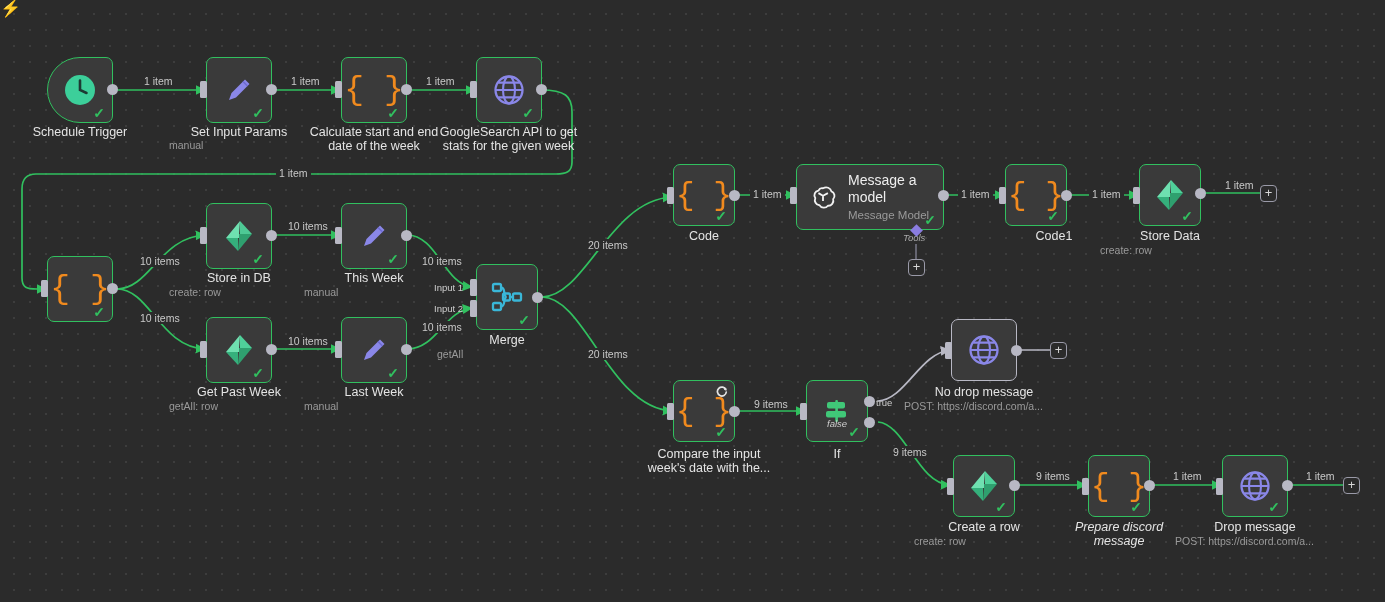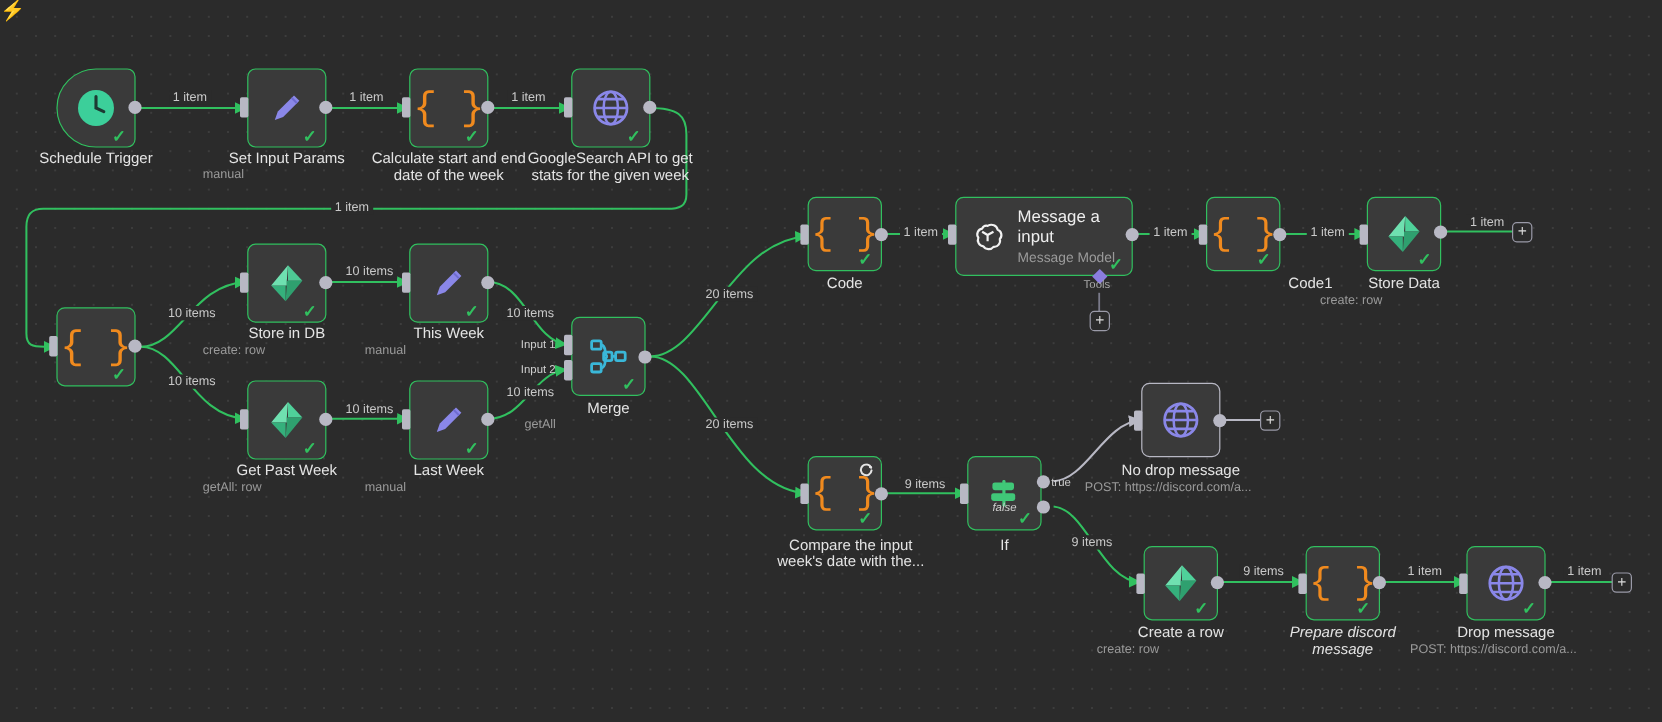--- a/index.html
+++ b/index.html
@@ -118,21 +118,21 @@
   }
 
   .tools-diamond {
     position: absolute;
     width: 9px; height: 9px;
     background: #8a7de0;
     transform: rotate(45deg);
   }
   .tools-text {
     position: absolute;
-    color: #a9a9a9; font-size: 9.5px;
+    color: #a9a9a9; font-size: 9.5px; font-style: italic;
   }
 
   .bolt {
     position: absolute;
     color: #f06a5a;
     font-size: 17px;
     line-height: 17px;
   }
 </style>
 </head>
@@ -343,38 +343,38 @@
     <svg width="32" height="32" viewBox="0 0 40 40">
       <g fill="none" stroke="#f2f2f2" stroke-width="2.6" stroke-linejoin="round">
         <path d="M20 7.5 C25 4.5 31 7 32 12 C36.5 13.5 38 19.5 34.5 23
                  C36 27.8 32 33 27 32.5 C24 36.5 17.5 36 15 31.8
                  C10 31.3 7 26 9 21.5 C6 17.5 8.5 11.5 13.5 10.8
                  C15 7.5 17 6.8 20 7.5 Z"></path>
         <path d="M13.5 14.5 L20 18.3 L20 25.8 M20 18.3 L27 14.5"></path>
       </g>
     </svg>
     <div>
-      <div class="inode-title" style="width:95px;">Message a input</div>
+      <div class="inode-title" style="width:95px;">Message a model</div>
       <div class="inode-sub">Message Model</div>
     </div>
     <span class="node-check">✓</span>
   </div>
   <div class="port-in" style="left:790px; top:187px;"></div>
   <div class="port-out" style="left:938px; top:190px;"></div>
   <div class="tools-diamond" style="left:912px; top:226px;"></div>
   <div class="tools-text" style="left:903px; top:232px;">Tools</div>
   <div class="plusbtn" style="left:908px; top:259px;">+</div>
 
   <div class="node" style="left:1005px; top:164px; width:62px; height:62px;">
     <span style="color:#f08a1e;font-size:31px;font-family:'Liberation Mono',monospace;line-height:31px;">{&nbsp;}</span>
     <span class="node-check">✓</span>
   </div>
   <div class="port-in" style="left:999px; top:187px;"></div>
   <div class="port-out" style="left:1061px; top:190px;"></div>
-  <div class="nlabel" style="left:1022px; top:229px; width:140px;">Code1</div>
+  <div class="nlabel" style="left:984px; top:229px; width:140px;">Code1</div>
 
   <div class="node" style="left:1139px; top:164px; width:62px; height:62px;">
     <svg width="32" height="32" viewBox="0 0 32 32">
       <path d="M17 1 L3 18 L16 18 L16 14 Z" fill="#6fe0b0"></path>
       <path d="M17 1 L17 14 L29 14 Z" fill="#4fd19a"></path>
       <path d="M15 31 L29 14 L16 14 L16 18 Z" fill="#2fa06f"></path>
       <path d="M15 31 L15 18 L3 18 Z" fill="#35b07c"></path>
     </svg>
     <span class="node-check">✓</span>
   </div>

